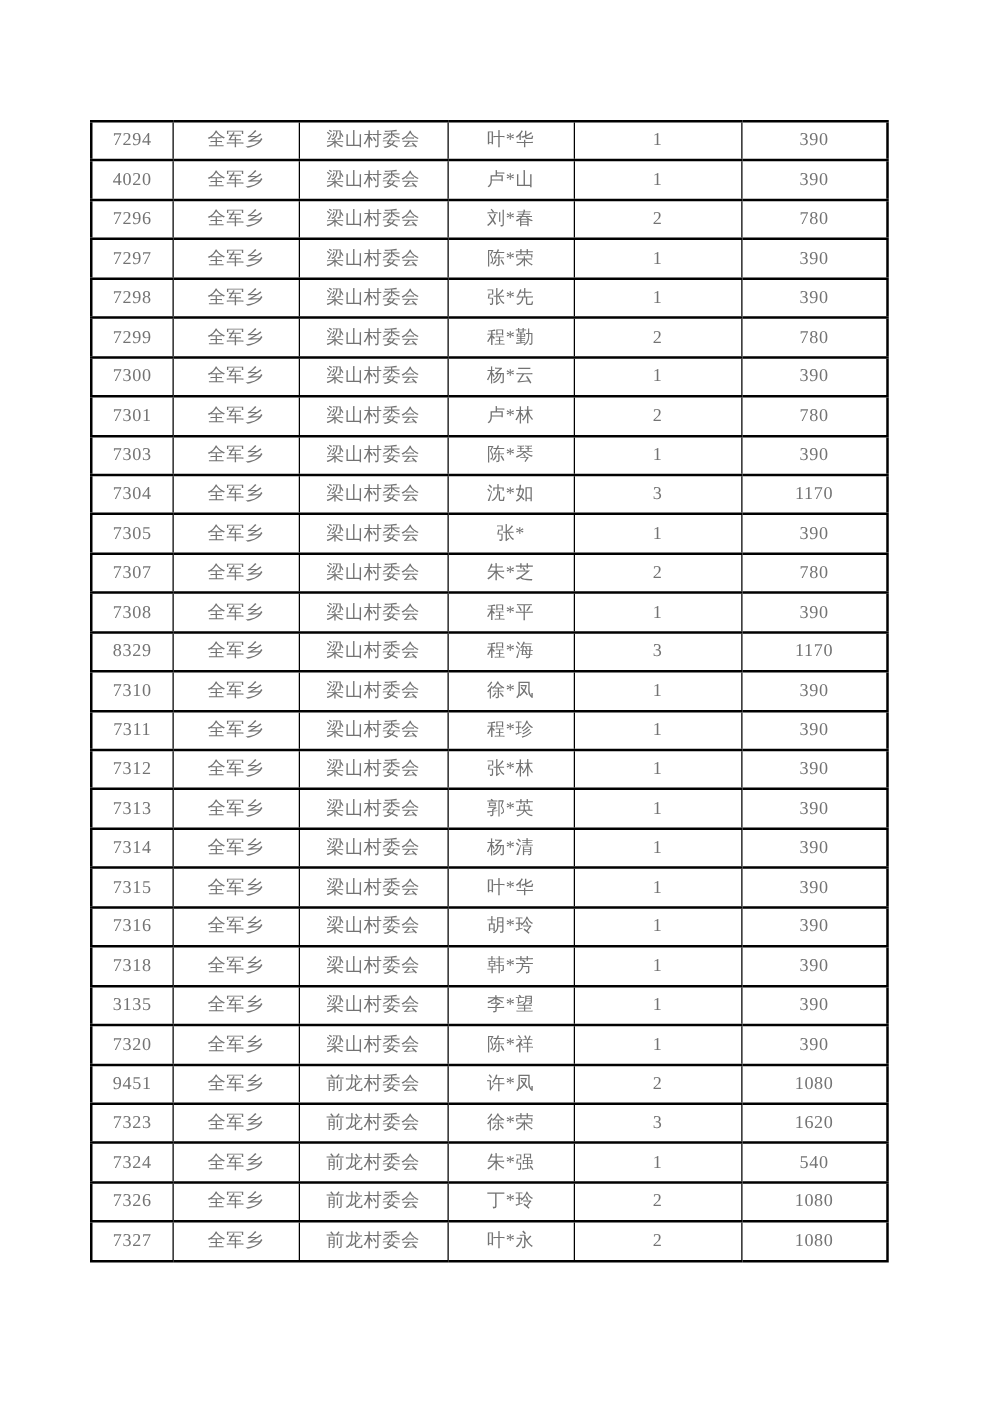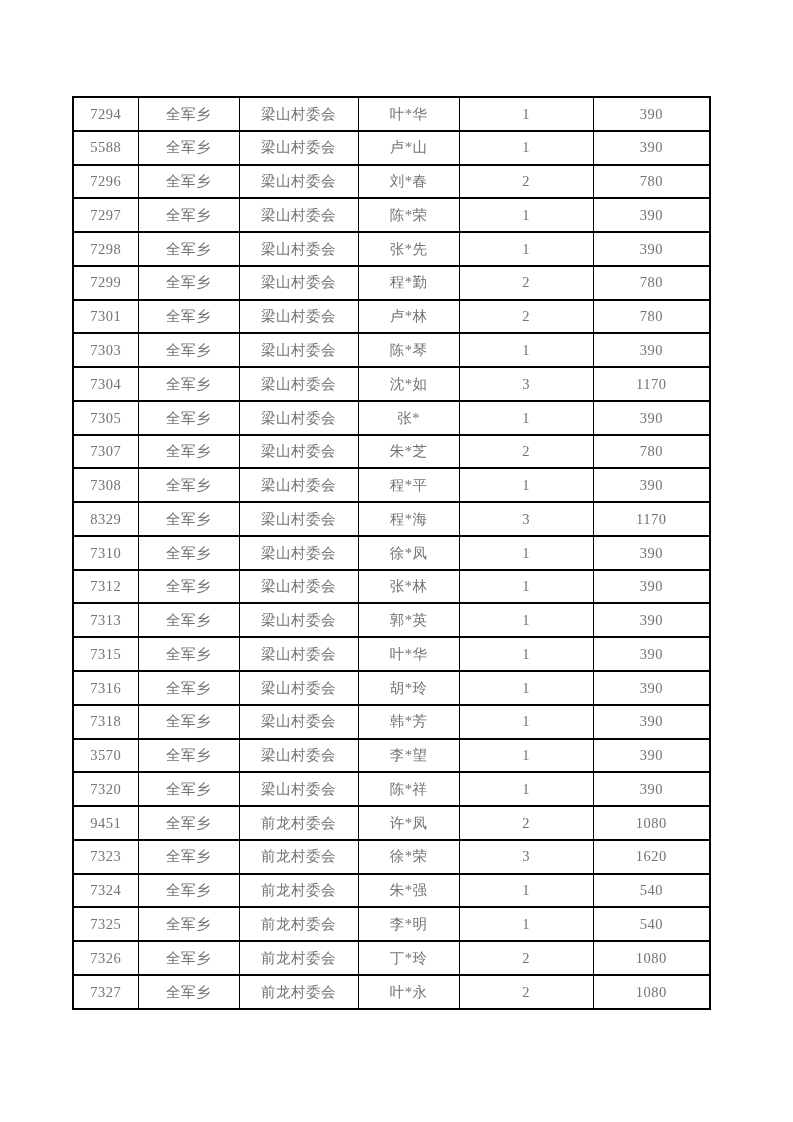--- a/index.html
+++ b/index.html
@@ -67,21 +67,21 @@
     <tbody id="roster-body">
         <tr>
           <td>7294</td>
           <td>全军乡</td>
           <td>梁山村委会</td>
           <td>叶*华</td>
           <td>1</td>
           <td>390</td>
         </tr>
         <tr>
-          <td>5588</td>
+          <td>4020</td>
           <td>全军乡</td>
           <td>梁山村委会</td>
           <td>卢*山</td>
           <td>1</td>
           <td>390</td>
         </tr>
         <tr>
           <td>7296</td>
           <td>全军乡</td>
           <td>梁山村委会</td>
@@ -105,20 +105,28 @@
           <td>1</td>
           <td>390</td>
         </tr>
         <tr>
           <td>7299</td>
           <td>全军乡</td>
           <td>梁山村委会</td>
           <td>程*勤</td>
           <td>2</td>
           <td>780</td>
+        </tr>
+        <tr>
+          <td>7300</td>
+          <td>全军乡</td>
+          <td>梁山村委会</td>
+          <td>杨*云</td>
+          <td>1</td>
+          <td>390</td>
         </tr>
         <tr>
           <td>7301</td>
           <td>全军乡</td>
           <td>梁山村委会</td>
           <td>卢*林</td>
           <td>2</td>
           <td>780</td>
         </tr>
         <tr>
@@ -171,36 +179,52 @@
         </tr>
         <tr>
           <td>7310</td>
           <td>全军乡</td>
           <td>梁山村委会</td>
           <td>徐*凤</td>
           <td>1</td>
           <td>390</td>
         </tr>
         <tr>
+          <td>7311</td>
+          <td>全军乡</td>
+          <td>梁山村委会</td>
+          <td>程*珍</td>
+          <td>1</td>
+          <td>390</td>
+        </tr>
+        <tr>
           <td>7312</td>
           <td>全军乡</td>
           <td>梁山村委会</td>
           <td>张*林</td>
           <td>1</td>
           <td>390</td>
         </tr>
         <tr>
           <td>7313</td>
           <td>全军乡</td>
           <td>梁山村委会</td>
           <td>郭*英</td>
           <td>1</td>
           <td>390</td>
         </tr>
         <tr>
+          <td>7314</td>
+          <td>全军乡</td>
+          <td>梁山村委会</td>
+          <td>杨*清</td>
+          <td>1</td>
+          <td>390</td>
+        </tr>
+        <tr>
           <td>7315</td>
           <td>全军乡</td>
           <td>梁山村委会</td>
           <td>叶*华</td>
           <td>1</td>
           <td>390</td>
         </tr>
         <tr>
           <td>7316</td>
           <td>全军乡</td>
@@ -211,21 +235,21 @@
         </tr>
         <tr>
           <td>7318</td>
           <td>全军乡</td>
           <td>梁山村委会</td>
           <td>韩*芳</td>
           <td>1</td>
           <td>390</td>
         </tr>
         <tr>
-          <td>3570</td>
+          <td>3135</td>
           <td>全军乡</td>
           <td>梁山村委会</td>
           <td>李*望</td>
           <td>1</td>
           <td>390</td>
         </tr>
         <tr>
           <td>7320</td>
           <td>全军乡</td>
           <td>梁山村委会</td>
@@ -247,28 +271,20 @@
           <td>前龙村委会</td>
           <td>徐*荣</td>
           <td>3</td>
           <td>1620</td>
         </tr>
         <tr>
           <td>7324</td>
           <td>全军乡</td>
           <td>前龙村委会</td>
           <td>朱*强</td>
-          <td>1</td>
-          <td>540</td>
-        </tr>
-        <tr>
-          <td>7325</td>
-          <td>全军乡</td>
-          <td>前龙村委会</td>
-          <td>李*明</td>
           <td>1</td>
           <td>540</td>
         </tr>
         <tr>
           <td>7326</td>
           <td>全军乡</td>
           <td>前龙村委会</td>
           <td>丁*玲</td>
           <td>2</td>
           <td>1080</td>

